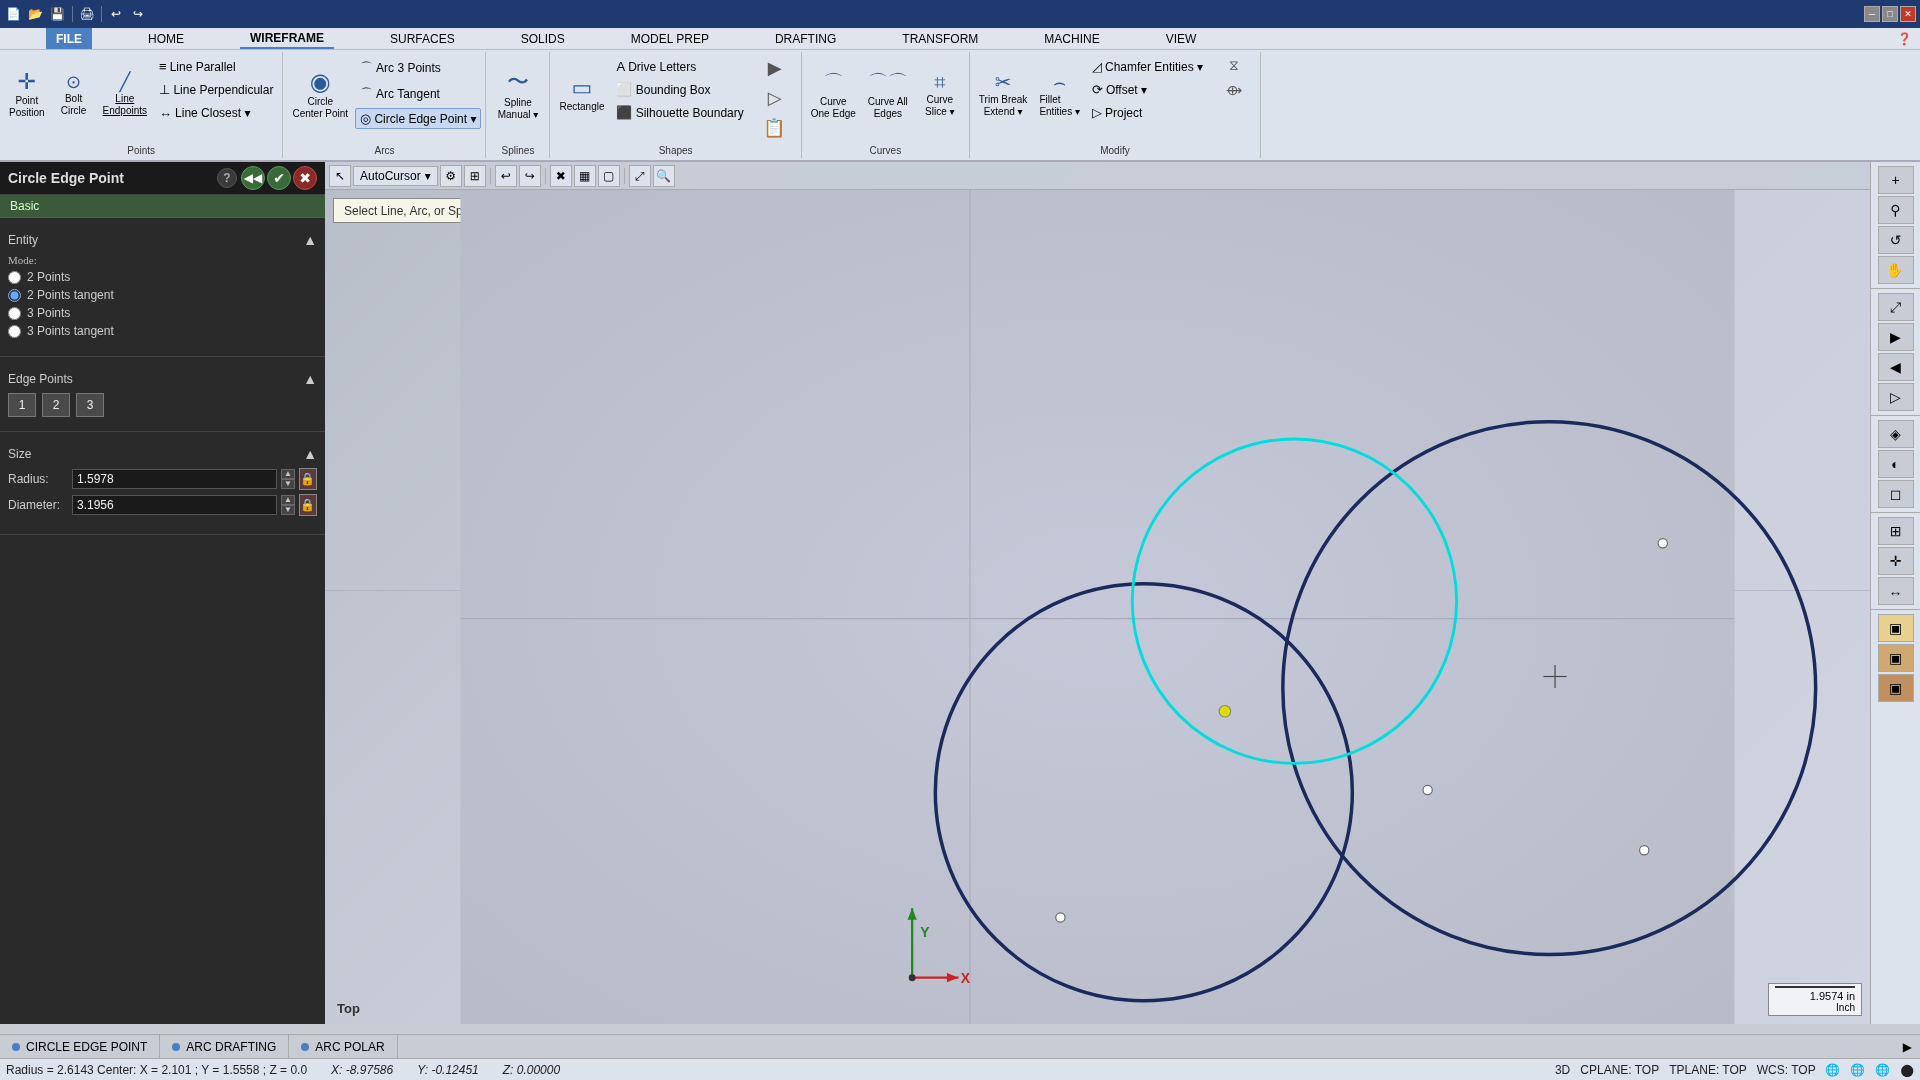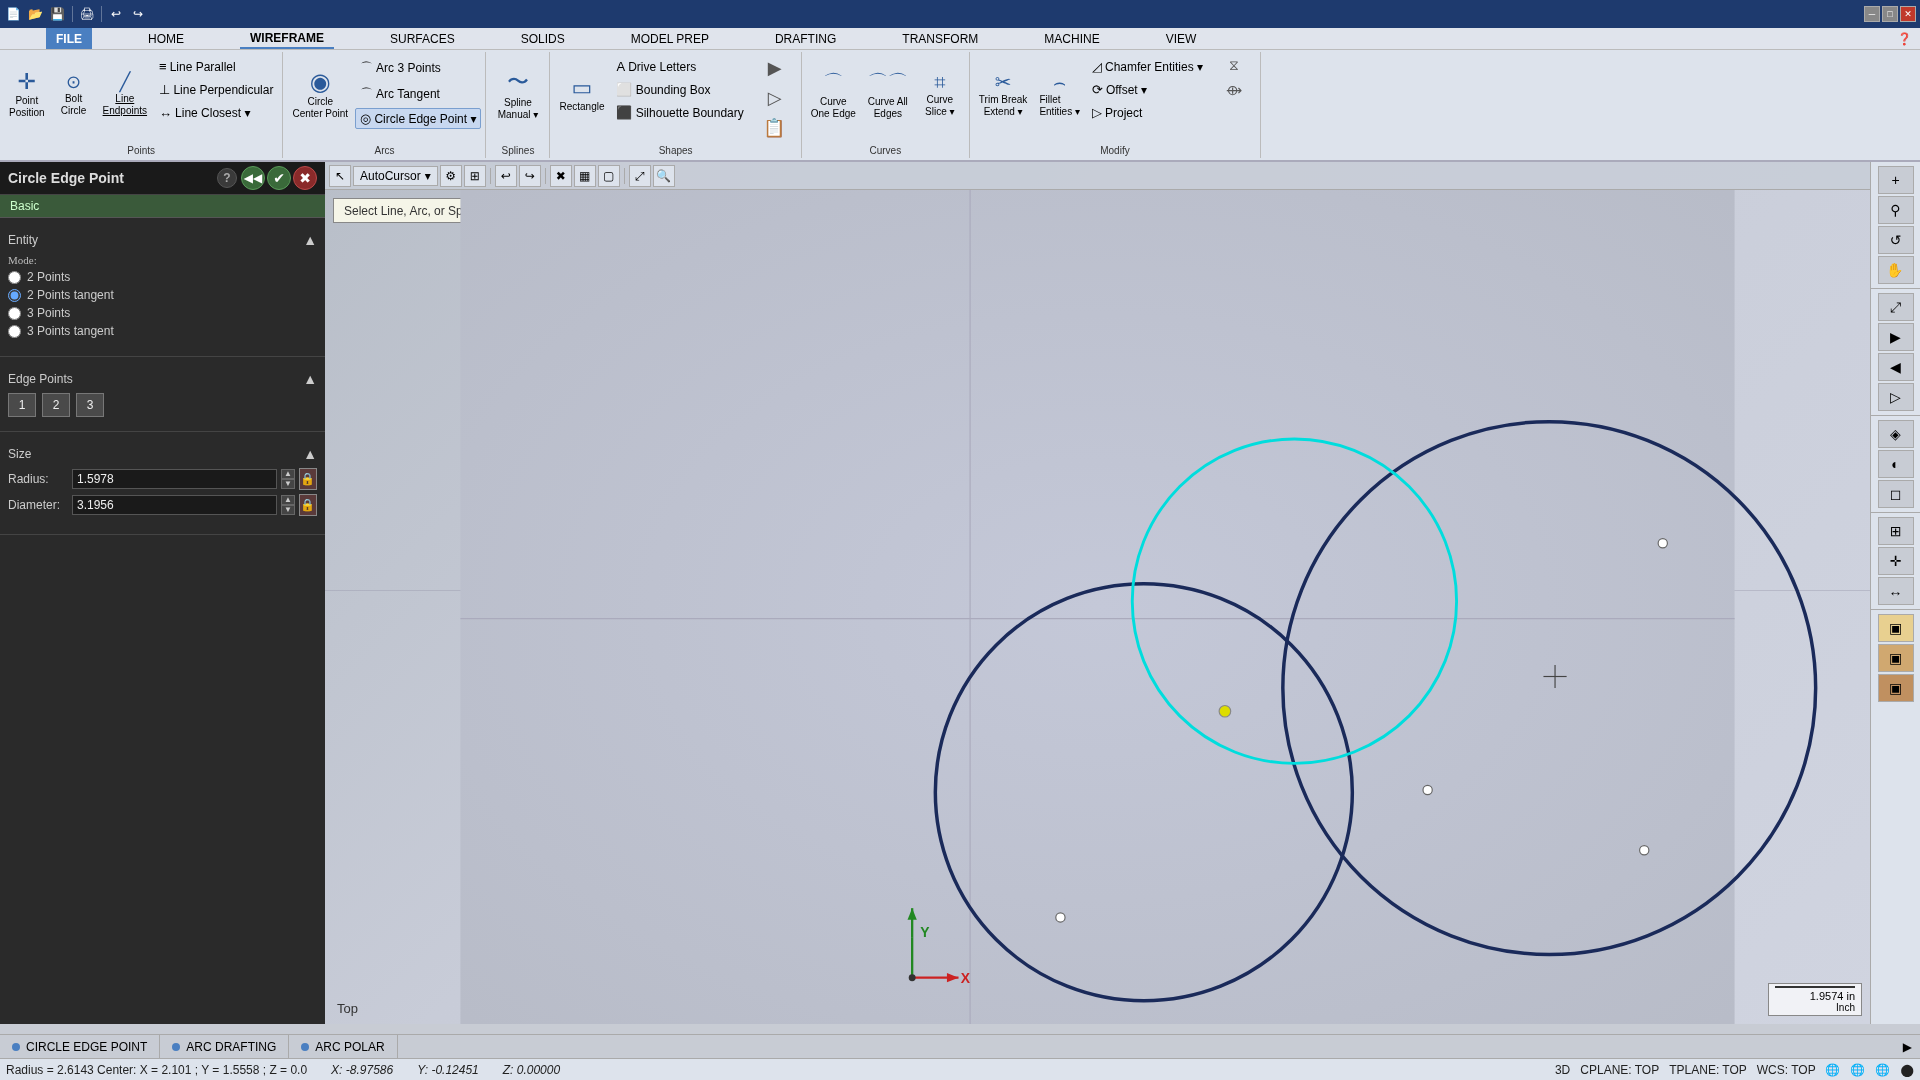--- a/index.html
+++ b/index.html
@@ -272,21 +272,21 @@
       width: 1px;
       background: rgba(150,150,170,0.4);
     }
 
     
     #viewport-label {
       position: absolute;
       bottom: 8px;
       left: 12px;
       font-size: 13px;
-      font-weight: normal;
+      font-weight: bold;
       color: #333;
     }
 
     
     #scale-indicator {
       position: absolute;
       bottom: 8px;
       right: 8px;
       background: rgba(255,255,255,0.7);
       border: 1px solid #888;

